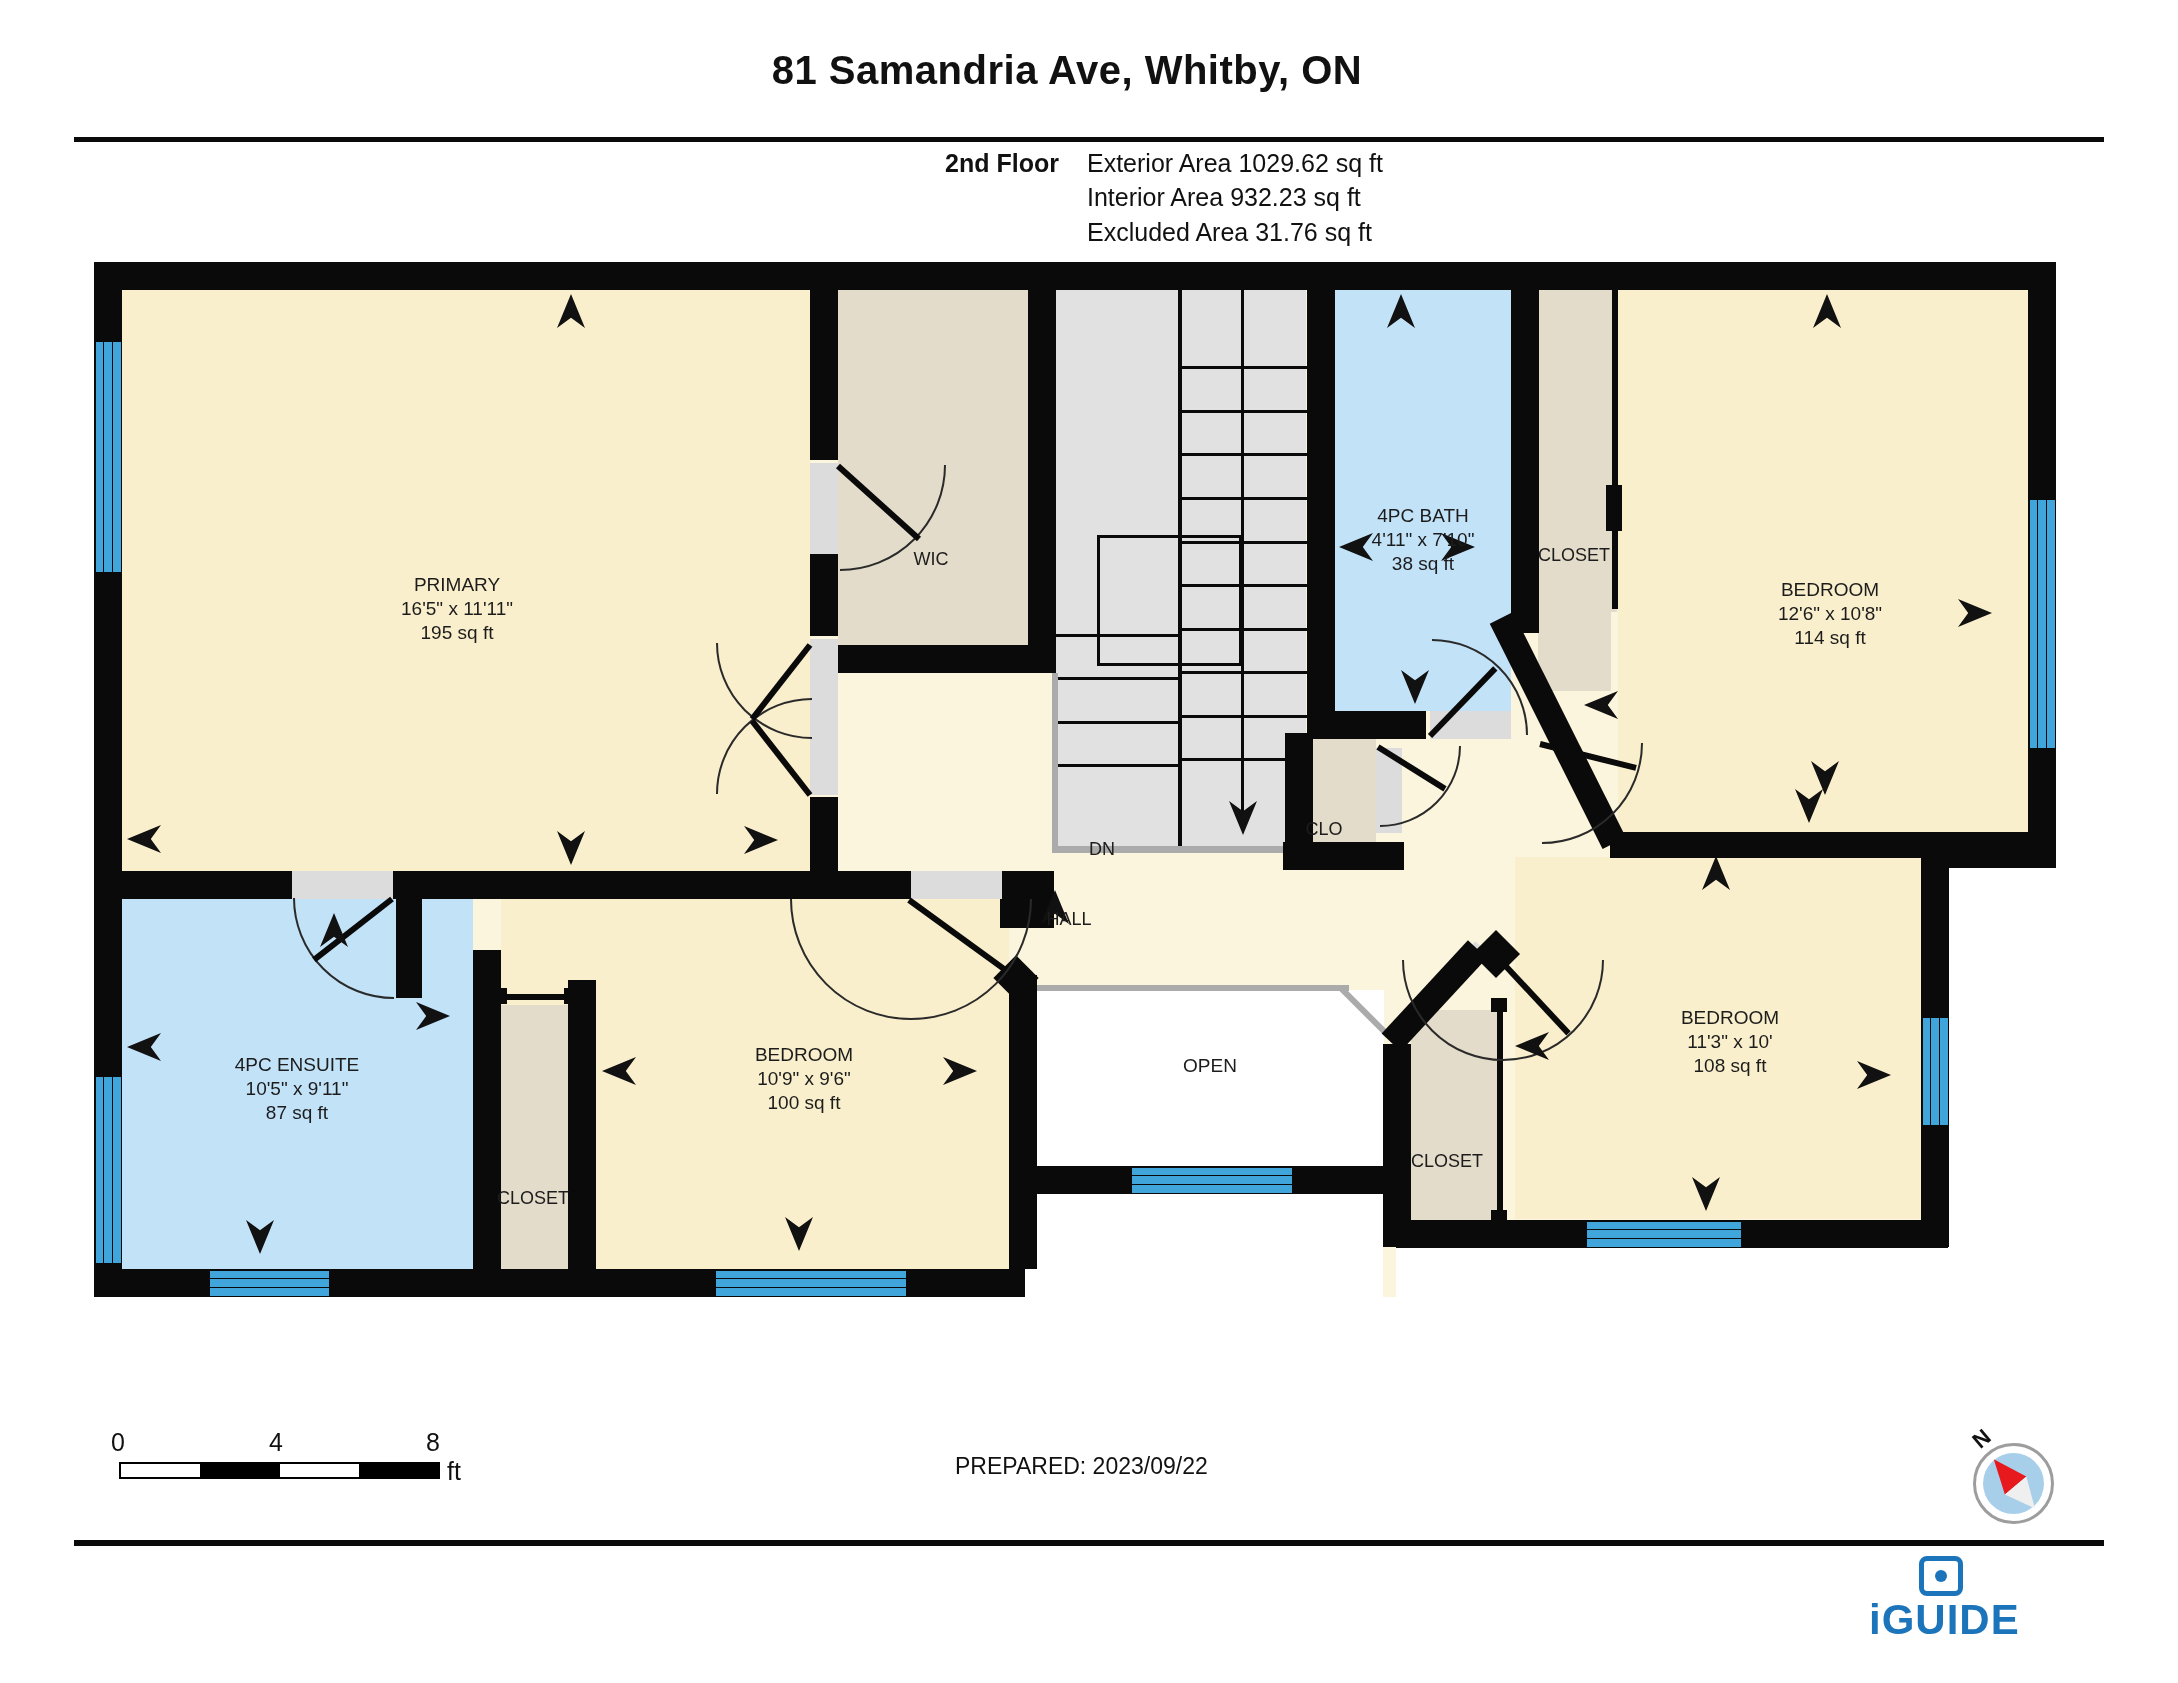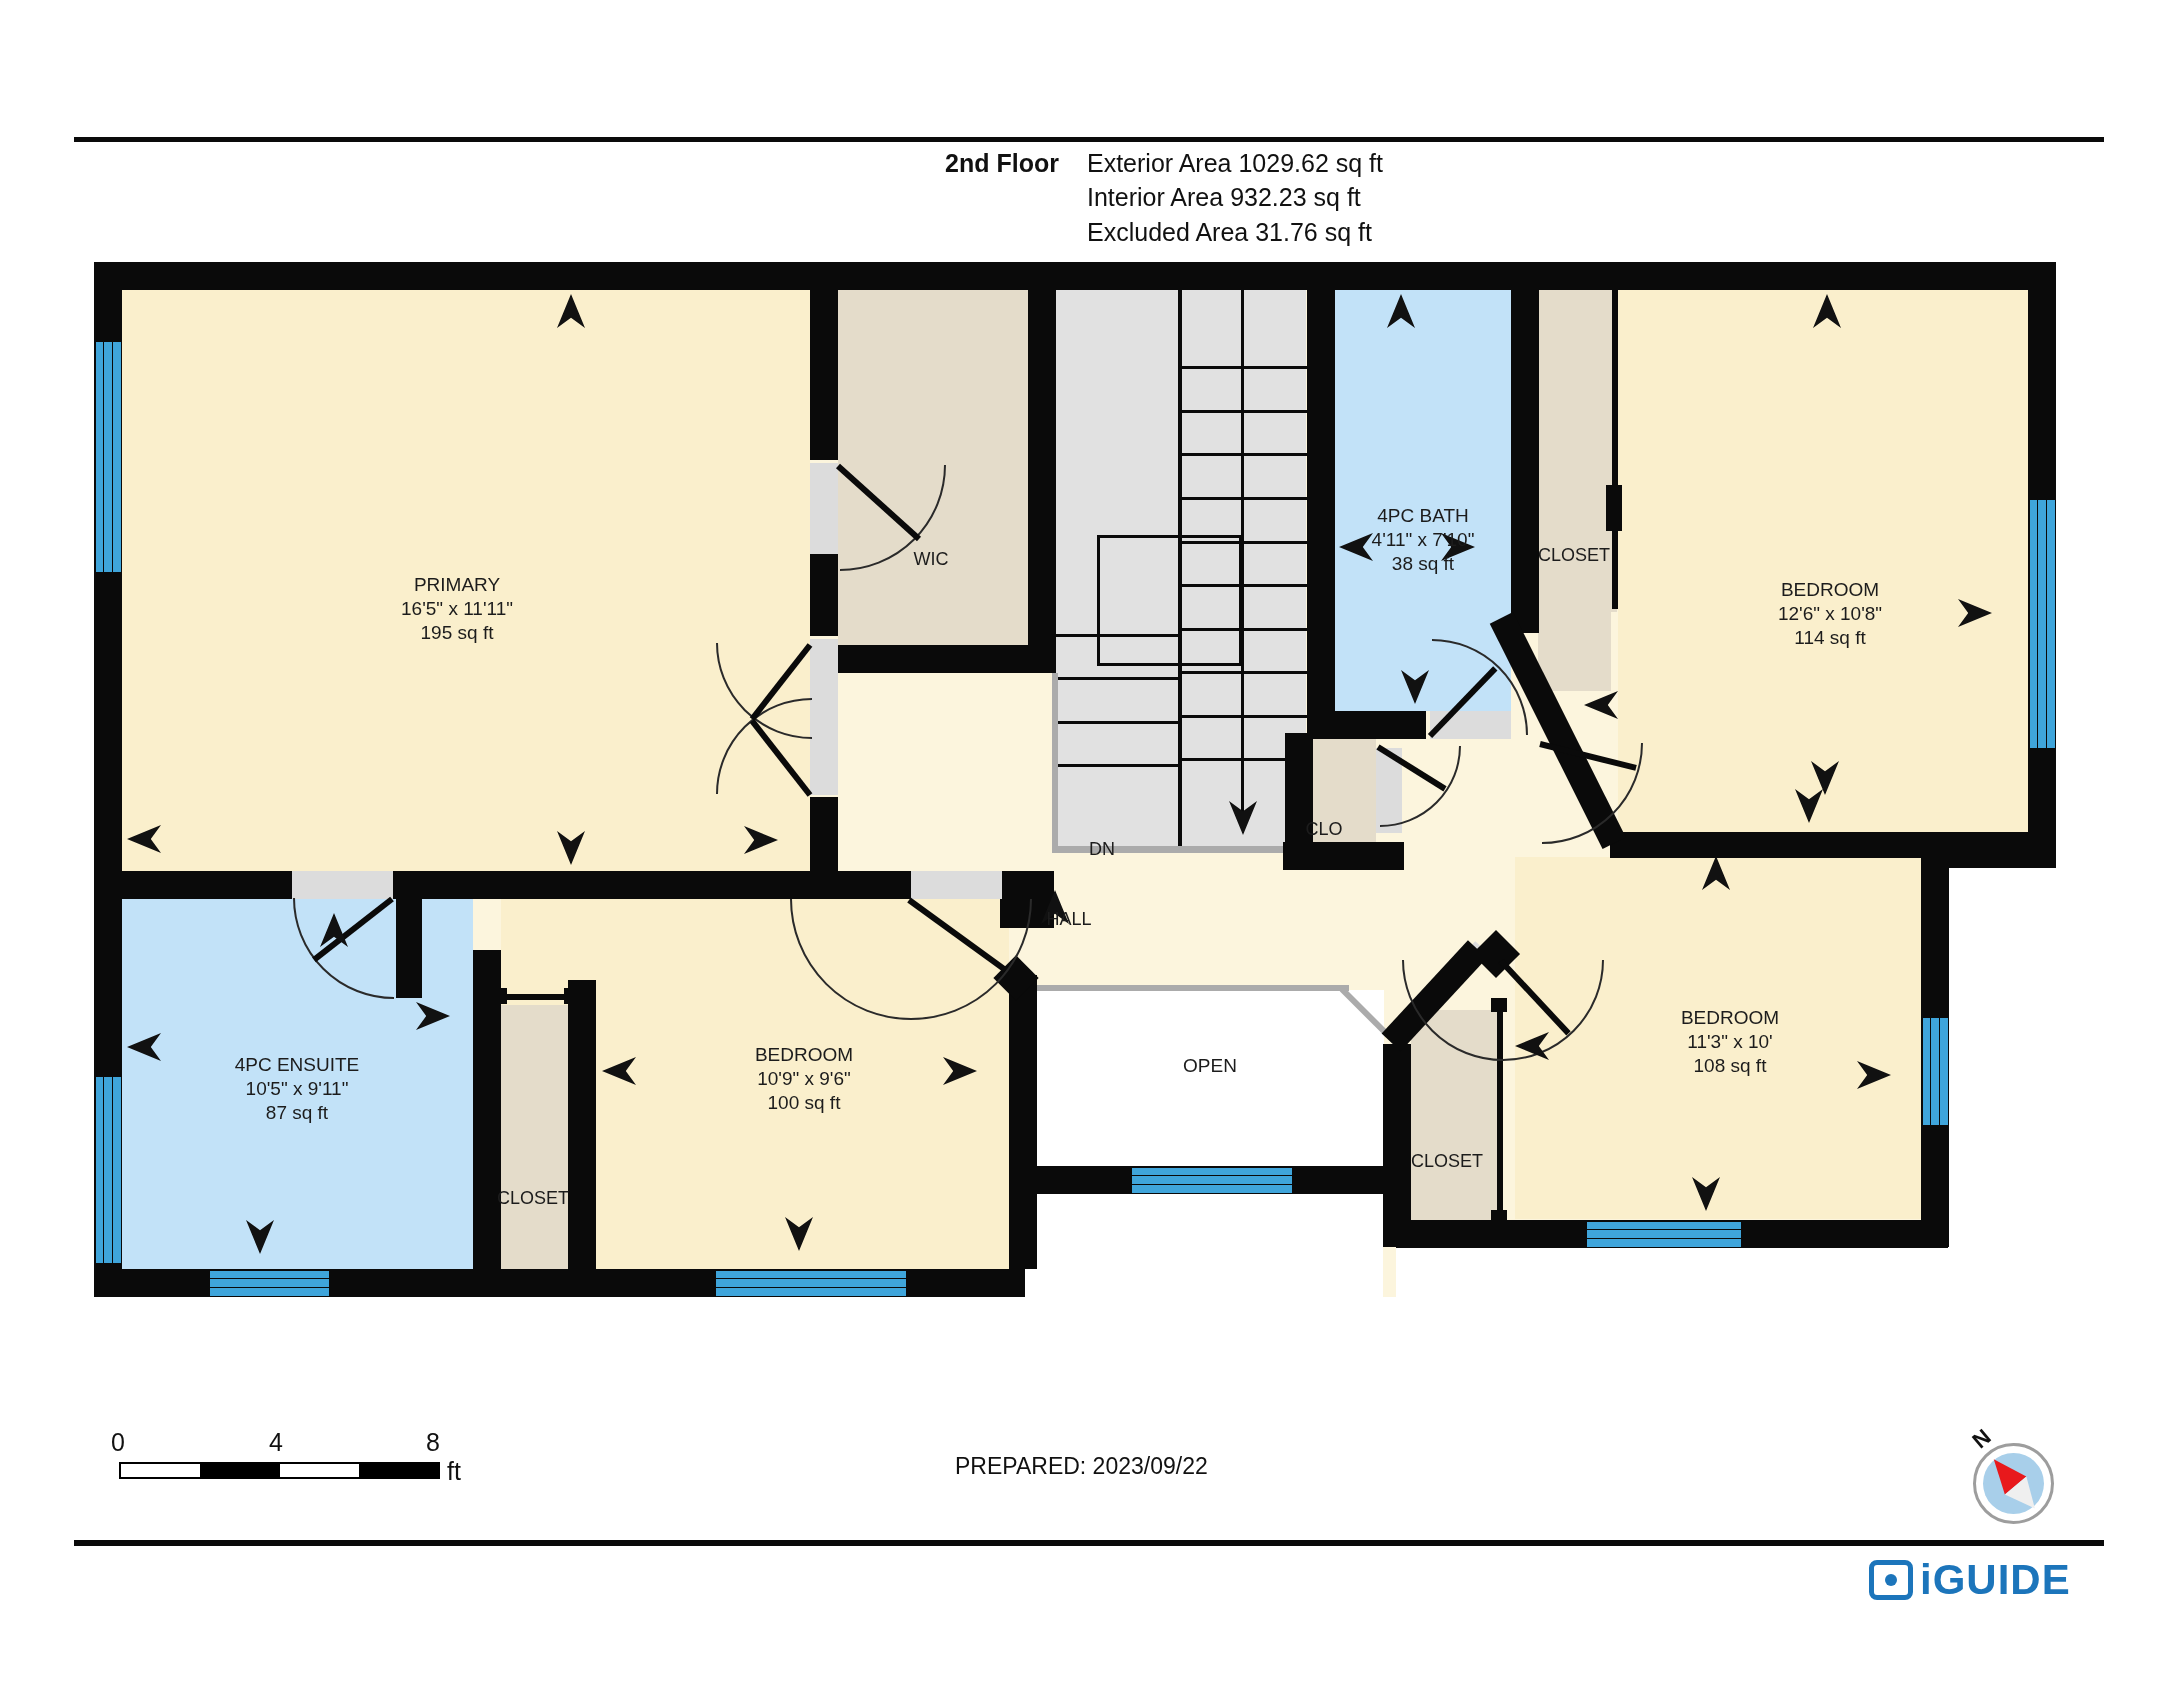--- a/index.html
+++ b/index.html
@@ -53,31 +53,32 @@
   #compass{position:absolute;left:1973px;top:1443px;width:75px;height:75px;border:3px solid #9d9d9d;
            border-radius:50%;background:#fff;}
   #compass .inner{position:absolute;left:7px;top:7px;width:61px;height:61px;border-radius:50%;background:#a8cfea;}
   #needle{position:absolute;left:24px;top:6px;width:28px;height:63px;transform:rotate(-40deg);}
   #needle .red{position:absolute;left:0;top:0;width:0;height:0;
        border-left:14px solid transparent;border-right:14px solid transparent;border-bottom:34px solid #e8191c;}
   #needle .tail{position:absolute;left:0;top:34px;width:0;height:0;
        border-left:14px solid transparent;border-right:14px solid transparent;border-top:30px solid #efefef;}
   #northlb{position:absolute;left:1974px;top:1426px;font-size:22px;font-weight:bold;transform:rotate(-40deg);}
   
-  #logo{position:absolute;left:1869px;top:1556px;display:flex;align-items:center;}
+  #logo{position:absolute;left:1869px;top:1556px;display:flex;align-items:center;flex-direction:column;}
   #logo .cam{width:34px;height:30px;border:5px solid #1c75bb;border-radius:8px;position:relative;margin-right:7px;}
   #logo .cam .dot{position:absolute;left:11px;top:9px;width:12px;height:12px;border-radius:50%;background:#1c75bb;}
   #logo .txt{font-size:42px;font-weight:bold;color:#1c75bb;letter-spacing:1px;}
   .railrect{position:absolute;border:3px solid #0a0a0a;background:transparent;}
 </style>
 </head>
 <body>
 
 <div id="page">
 
+  <div id="title">81 Samandria Ave, Whitby, ON</div>
   <div class="rule" style="left:74px;top:137px;width:2030px;height:5px;"></div>
   <div id="floorlabel">2nd Floor</div>
   <div class="arealine" style="top:149px;">Exterior Area 1029.62 sq ft</div>
   <div class="arealine" style="top:183px;">Interior Area 932.23 sq ft</div>
   <div class="arealine" style="top:218px;">Excluded Area 31.76 sq ft</div>
 
   <div class="rm" style="left:94px;top:262px;width:1961px;height:1035px;background:#fcf5dd;"></div>
 
   <div class="rm whitearea" style="left:1025px;top:1194px;width:358px;height:103px;"></div>
   <div class="rm whitearea" style="left:1948px;top:867px;width:107px;height:430px;"></div>

